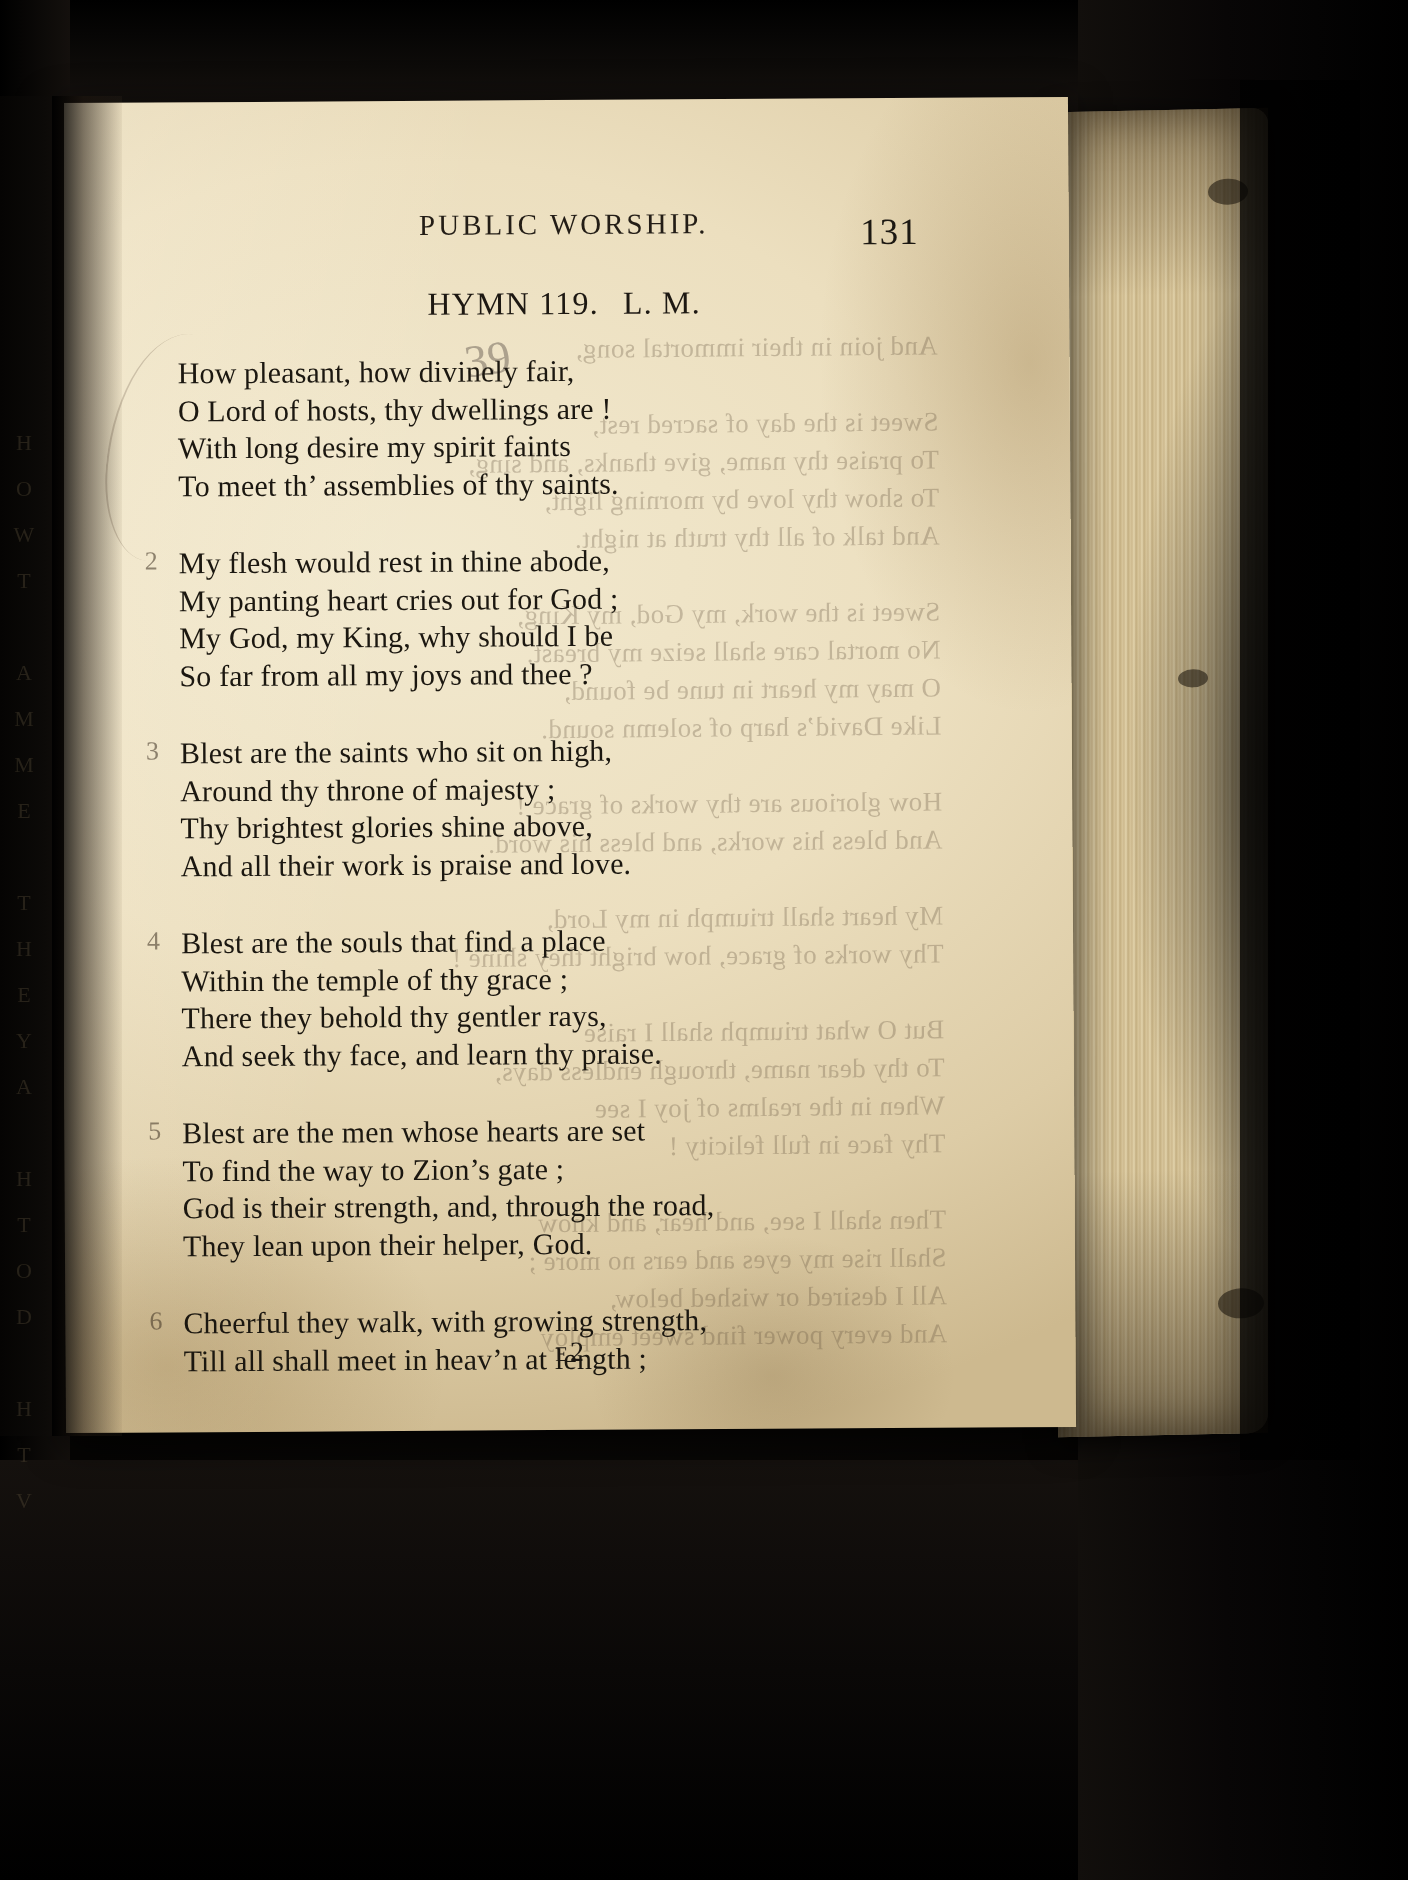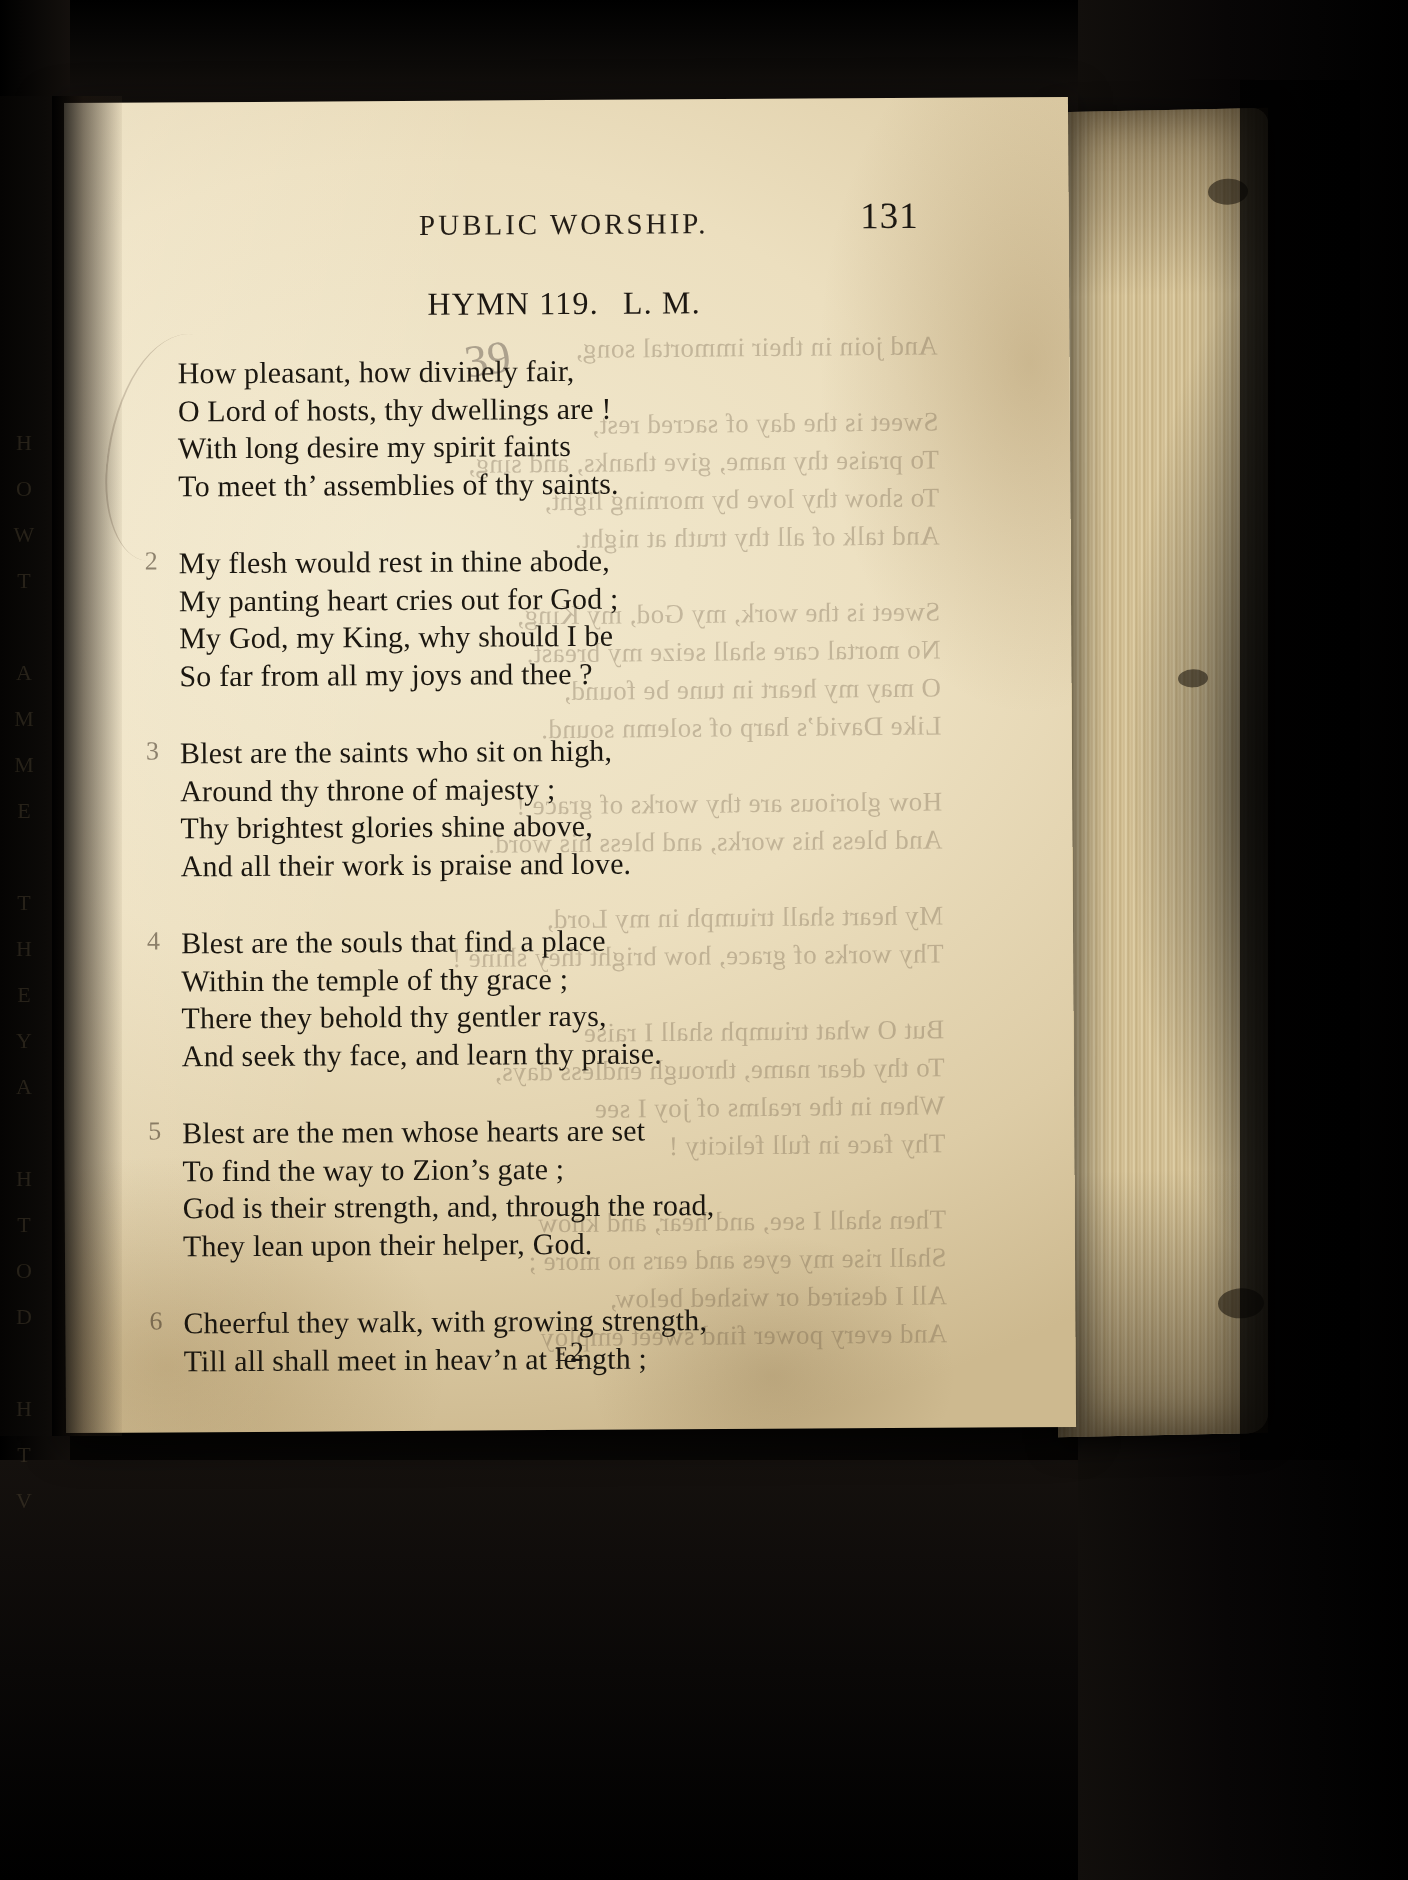--- a/index.html
+++ b/index.html
@@ -113,21 +113,21 @@
   .running-head .rh-title {
     font-size: 29px;
     letter-spacing: 3.0px;
     font-variant: small-caps;
     text-transform: uppercase;
     color: #231d16;
   }
   .page-number {
     position: absolute;
     right: 150px;
-    top: 96px;
+    top: 112px;
     font-size: 37px;
     letter-spacing: 1px;
     color: #1c1812;
   }
 
   .hymn-head {
     position: absolute;
     left: 0; right: 0;
     top: 185px;
     text-align: center;

